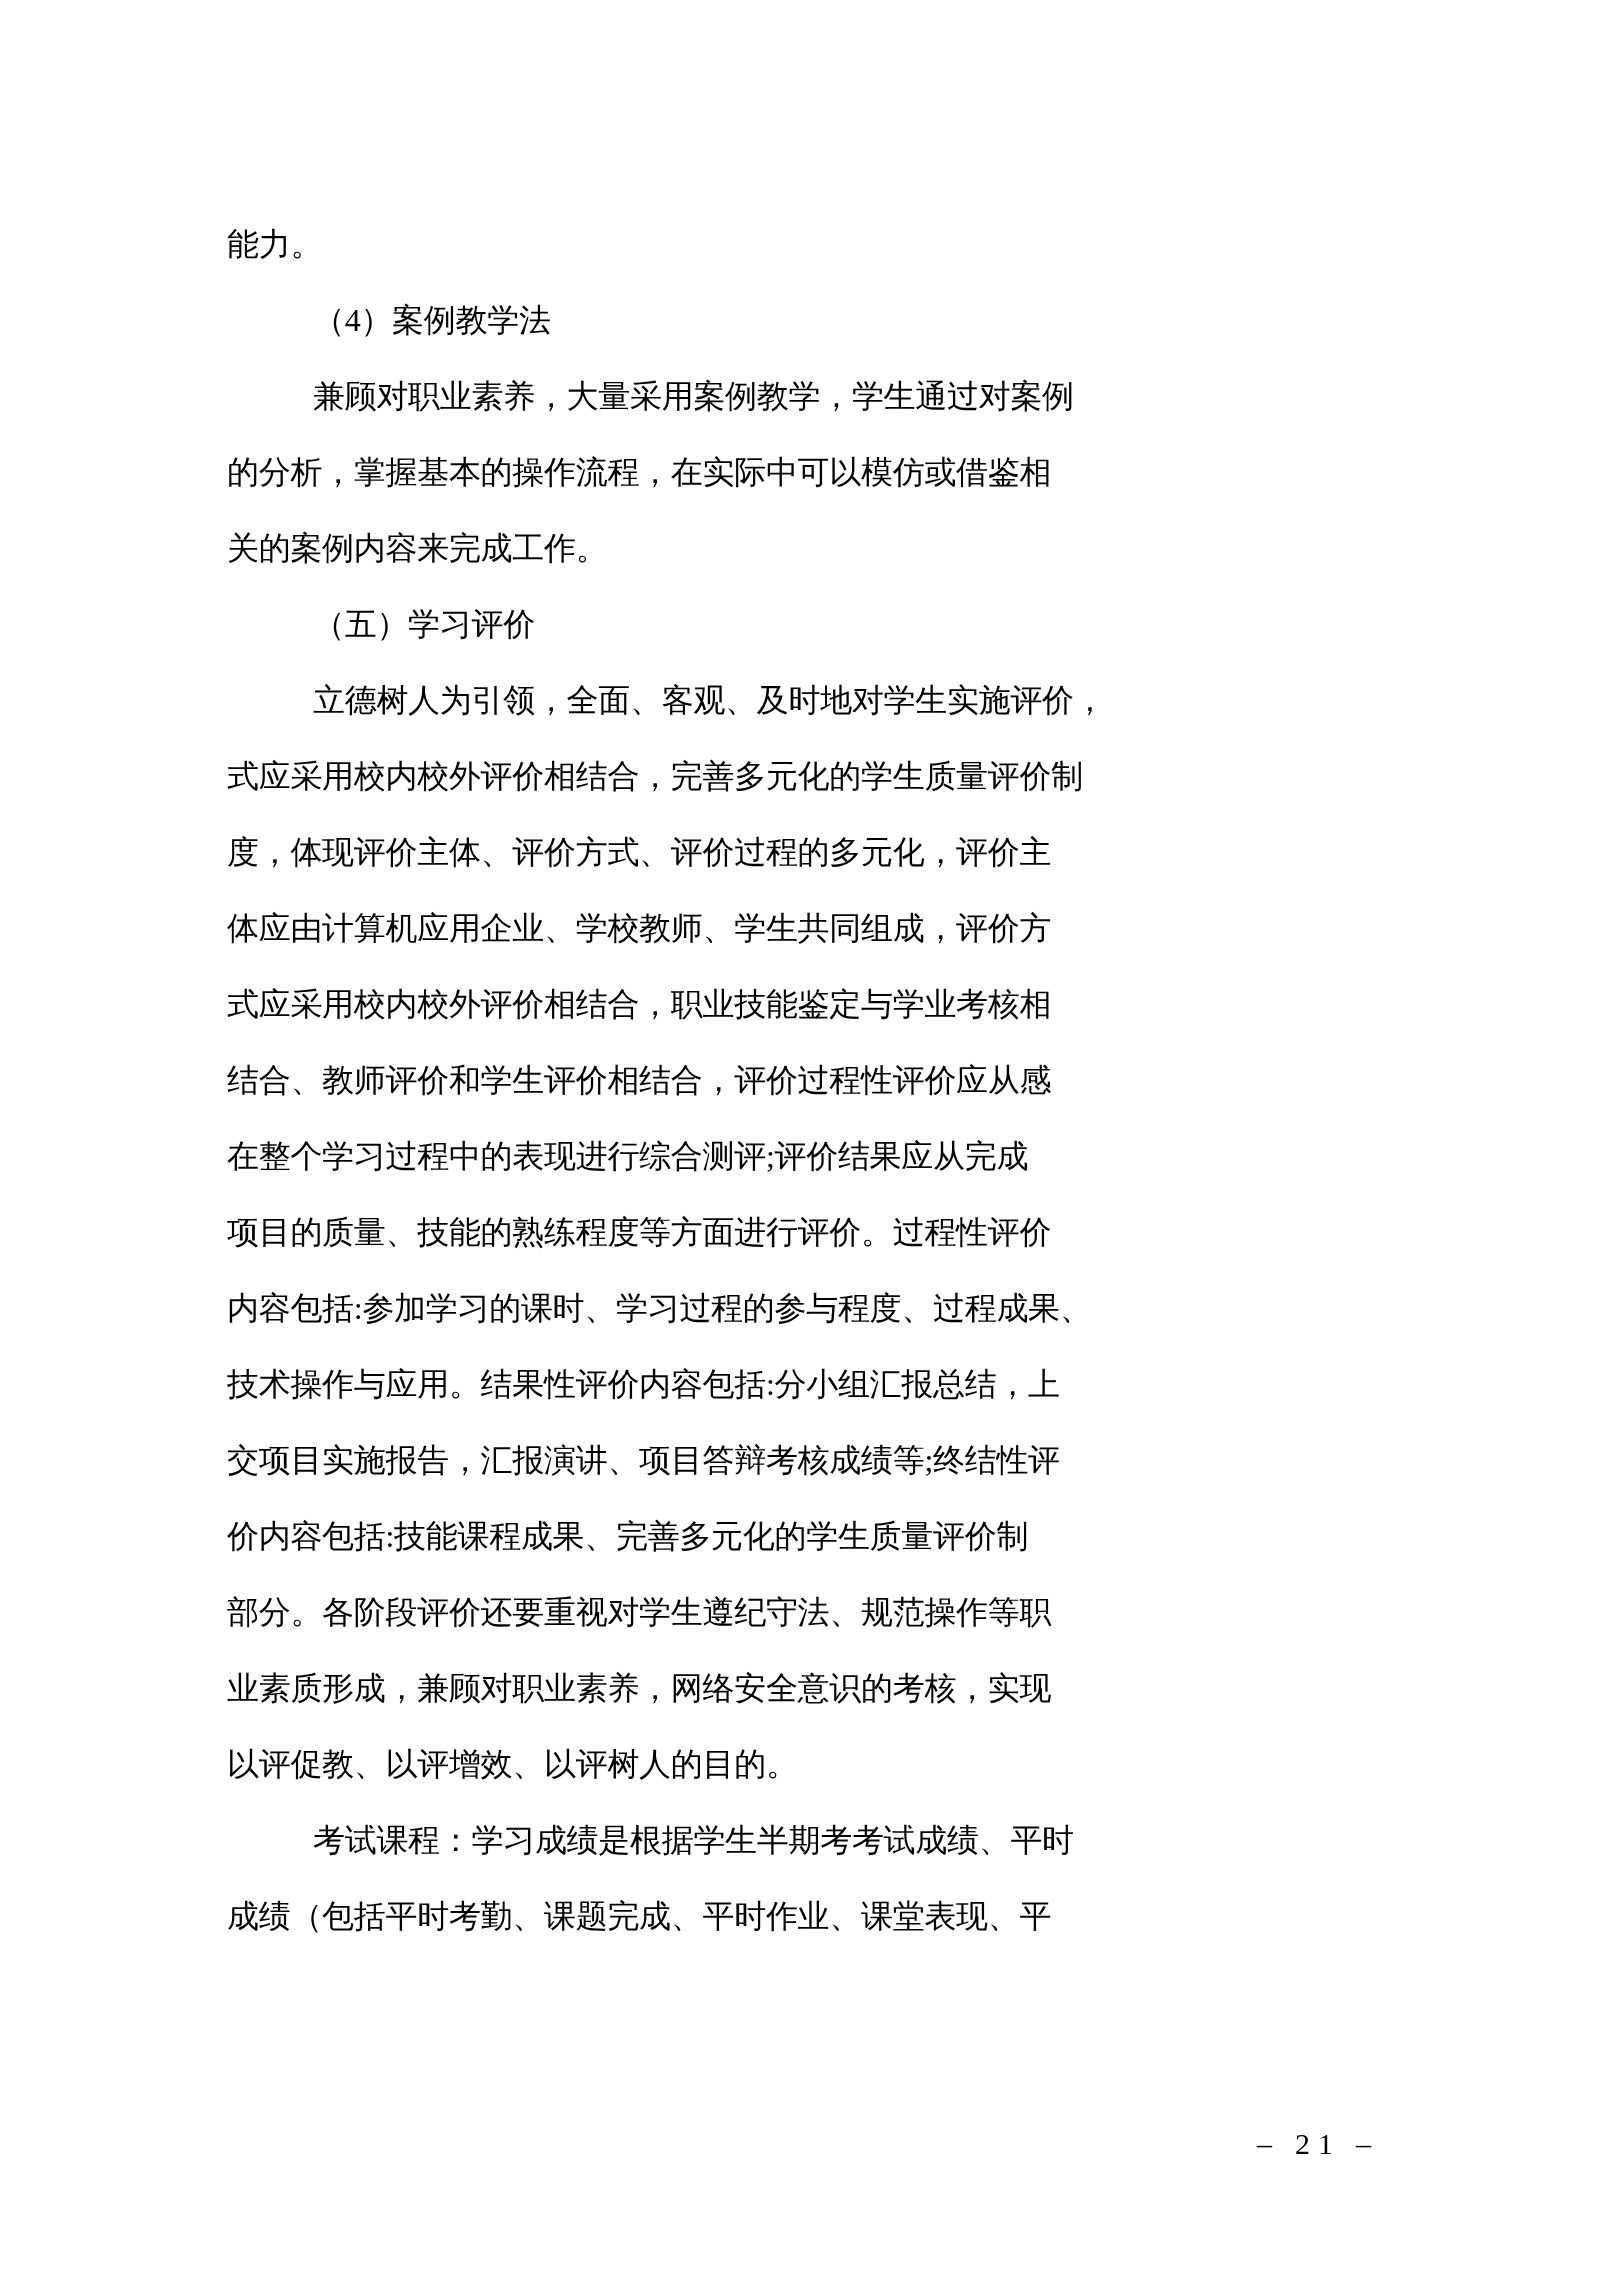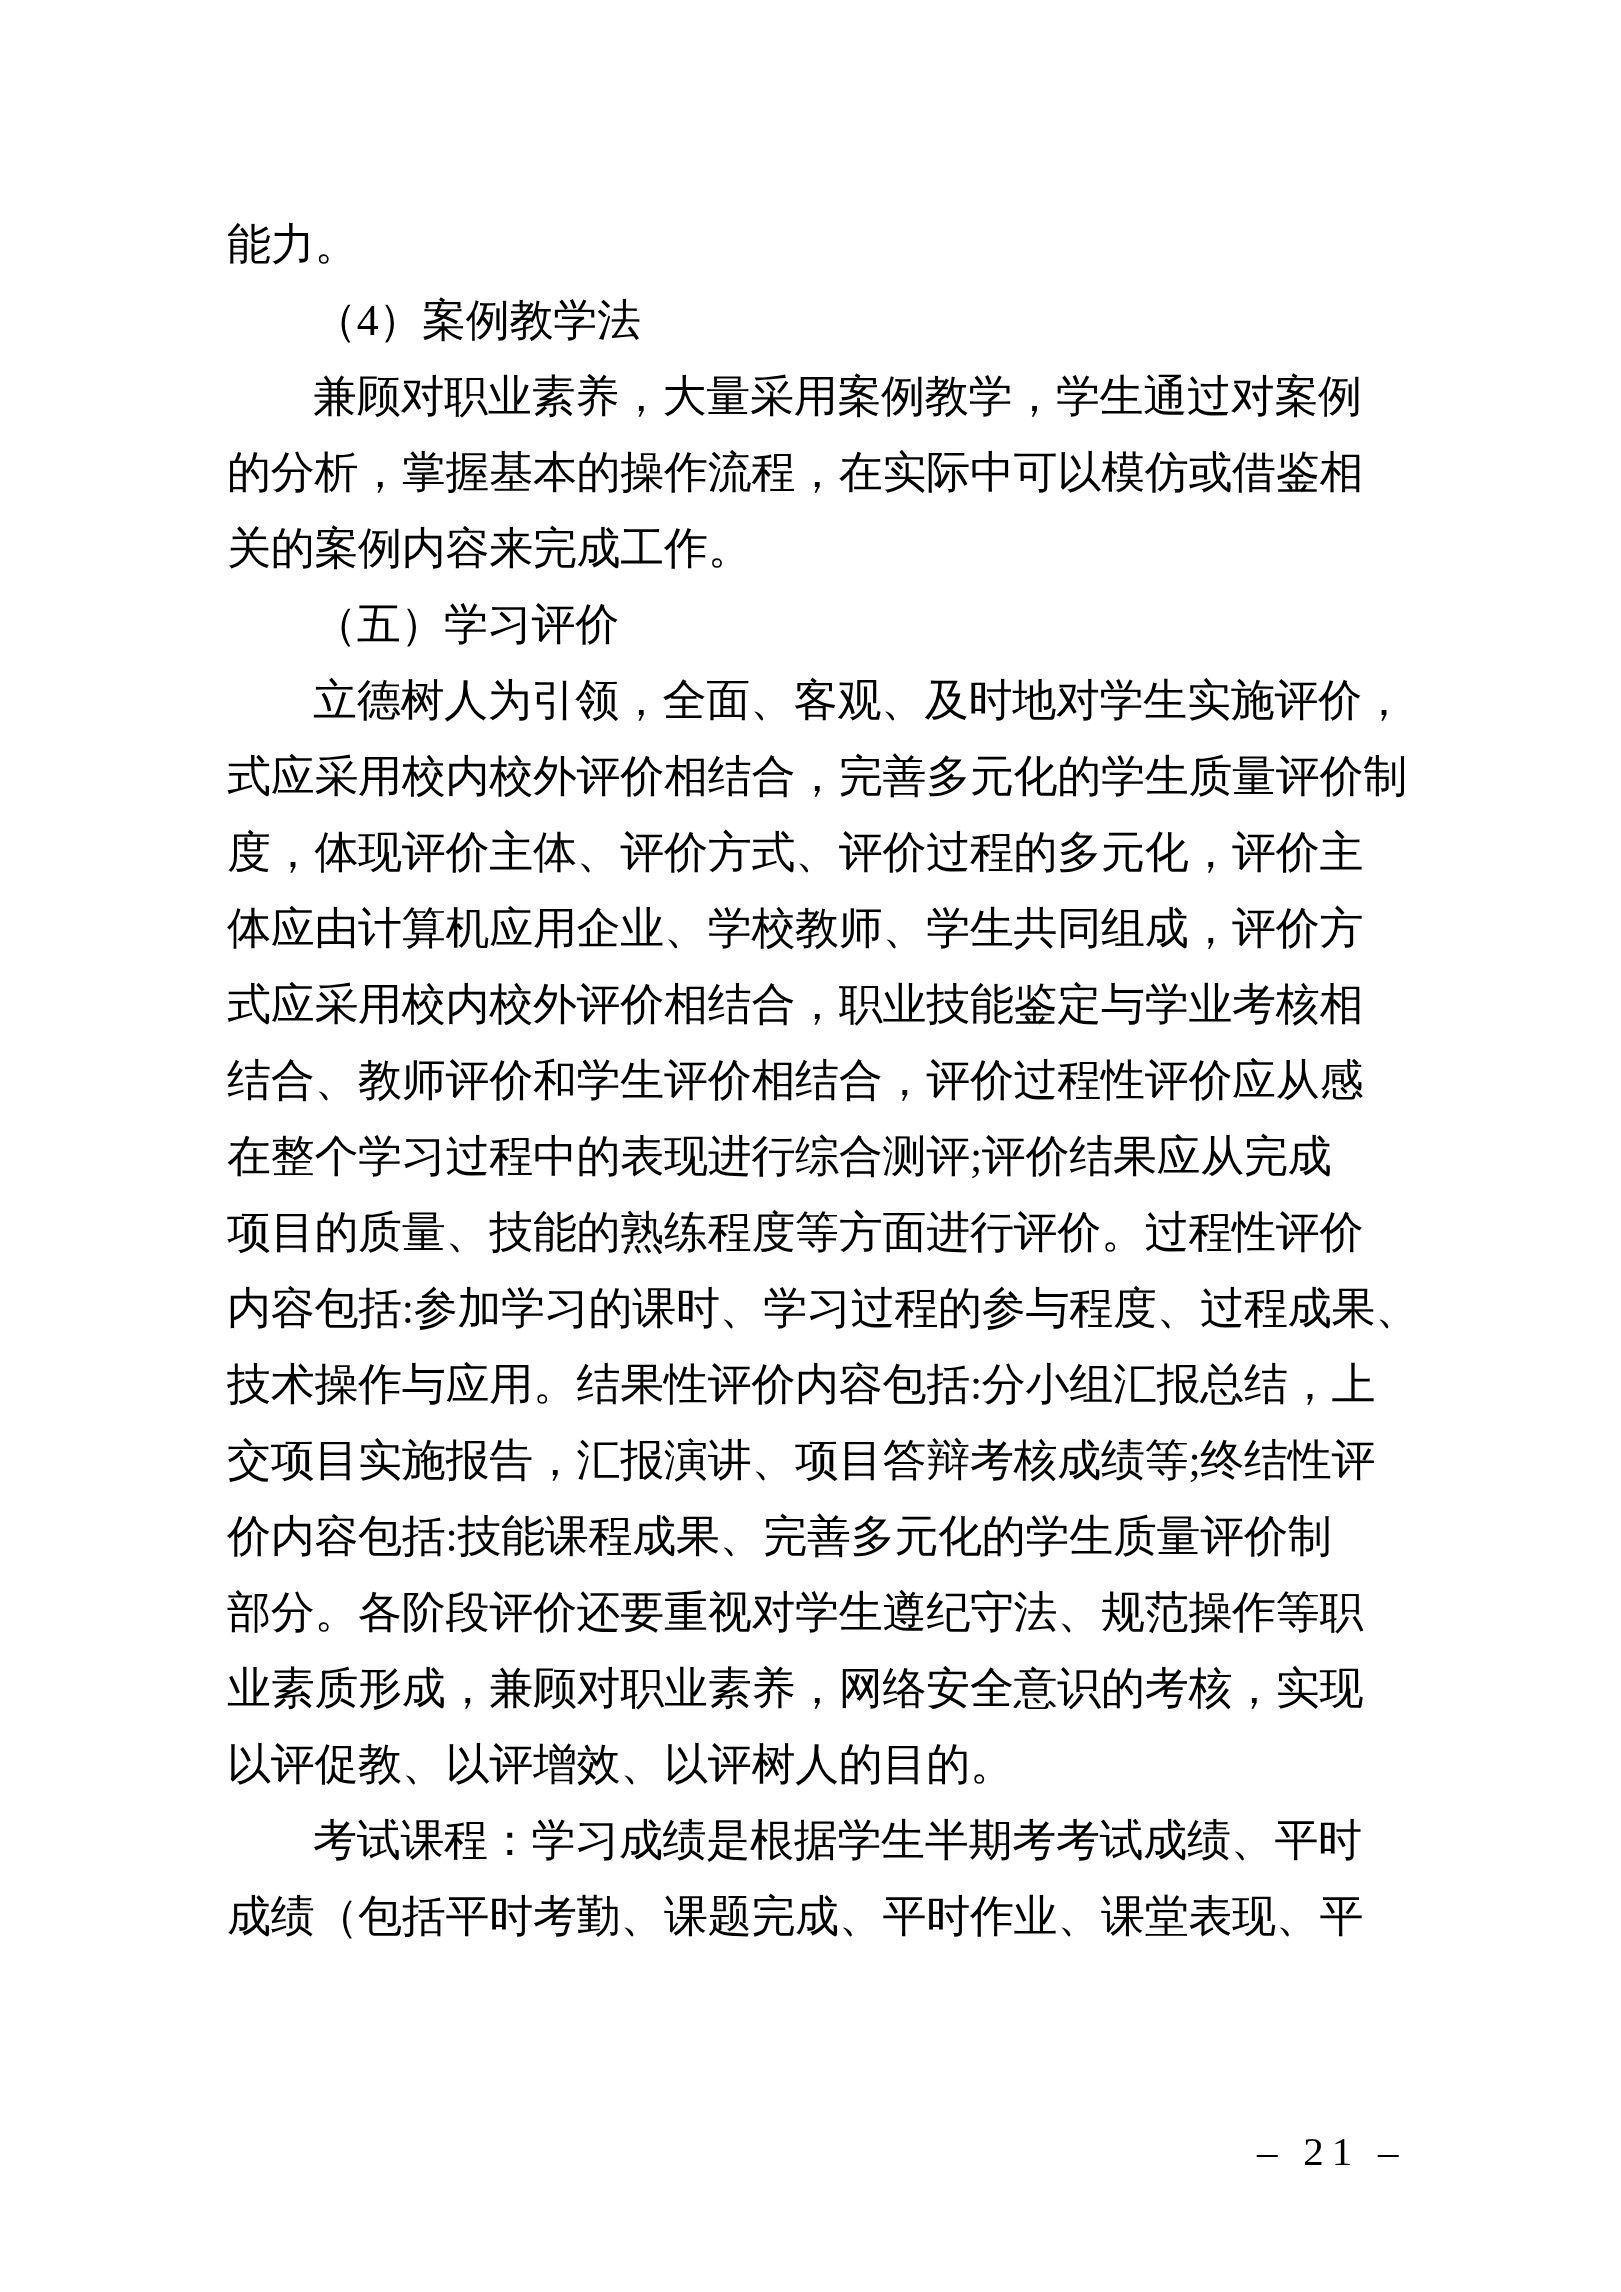--- a/index.html
+++ b/index.html
@@ -16,38 +16,38 @@
     color: #000000;
   }
   .text-block {
     position: absolute;
     left: 227px;
     top: 222px;
     width: 1166px;
   }
   .line {
     font-family: "Liberation Serif", "DejaVu Serif", serif;
-    font-size: 44px;
+    font-size: 32px;
     line-height: 45px;
     height: 45px;
     margin-bottom: 31px;
     white-space: nowrap;
     letter-spacing: -0.3px;
     color: #000000;
   }
   .line.indent {
     padding-left: 86px;
     font-family: Liberation Serif, serif;
   }
   .page-number {
     position: absolute;
     left: 1257px;
     top: 2127px;
     font-family: "Liberation Serif", "DejaVu Serif", serif;
-    font-size: 41px;
+    font-size: 30px;
     letter-spacing: 7.8px;
     color: #000000;
     white-space: nowrap;
   }
 </style>
 </head>
 <body>
 
 <div class="page">
   <div class="text-block">

